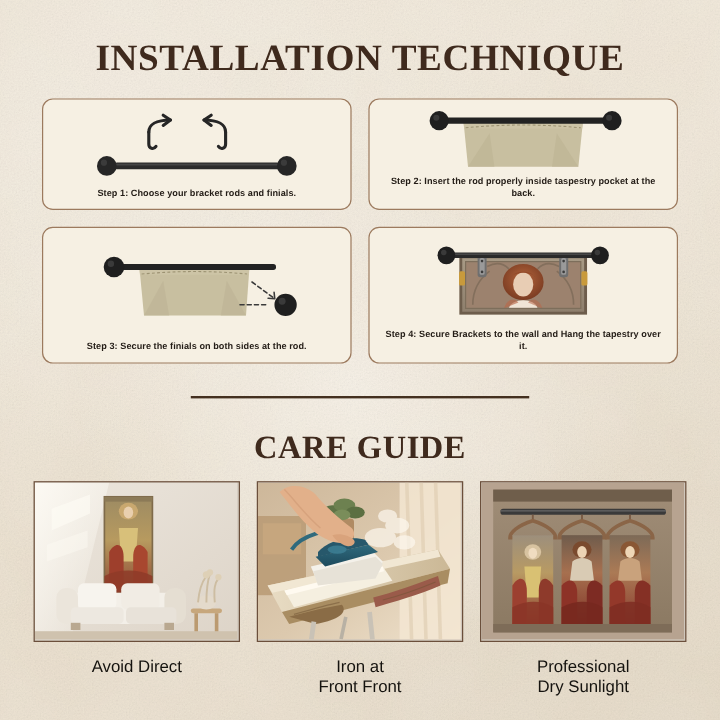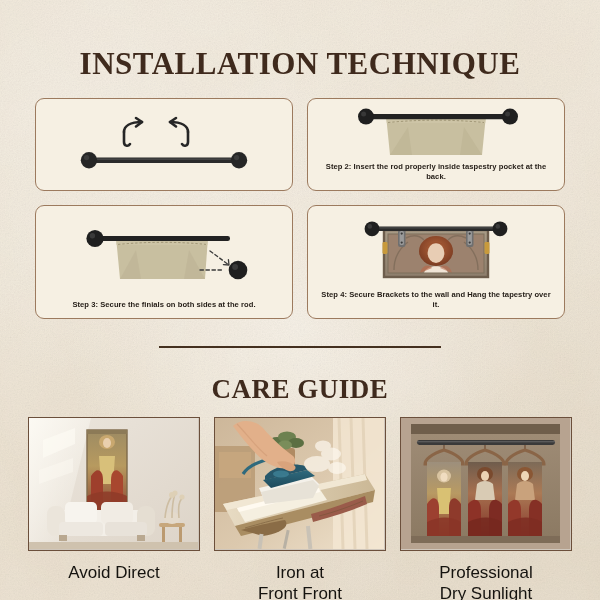--- a/index.html
+++ b/index.html
@@ -24,21 +24,21 @@
   #bg .grain2{position:absolute;inset:0;opacity:.35;mix-blend-mode:screen;}
 
   .wrap{position:relative;z-index:2;width:600px;height:600px;}
 
   
   .title{
     font-family:"Liberation Serif", serif;
     font-weight:bold;color:#3f2a1d;
     text-align:center;letter-spacing:.5px;
   }
-  #page-title{font-size:31px;padding-top:48px;line-height:1;}
+  #page-title{font-size:31px;padding-top:32px;line-height:1;}
   #care-title{font-size:27px;line-height:1;margin-top:28px;}
 
   .divider{width:282px;height:2px;background:#44301f;margin:0 auto;}
 
   
   .steps{
     display:grid;grid-template-columns:258px 258px;
     gap:14px 14px;justify-content:center;margin-top:19px;
   }
   .step-card{
@@ -65,21 +65,21 @@
     gap:14px;justify-content:center;margin-top:14px;
   }
   .care-item{display:flex;flex-direction:column;align-items:center;}
   .photo{
     width:172px;height:134px;
     border:1.5px solid #6b4f3b;
     box-sizing:border-box;overflow:hidden;position:relative;
     background:#cfc6bb;
   }
   .care-label{
-    margin-top:12px;font-size:17px;color:#15130f;
+    margin-top:12px;font-size:14px;color:#15130f;
     text-align:center;line-height:1.22;font-weight:400;
   }
   svg{display:block;}
 </style>
 </head>
 <body>
 
 <div id="bg">
   <div class="base"></div>
   <svg class="grain" width="600" height="600">
@@ -122,20 +122,21 @@
             <path d="M140 16 L140 26 C140 30 136 31 134 28"></path>
           </g>
           <rect x="47" y="41.5" width="138" height="5.6" rx="2.6" fill="#2b2b2b"></rect>
           <rect x="47" y="42.4" width="138" height="1.5" fill="#4f4f4f" opacity=".75"></rect>
           <circle cx="41" cy="44.3" r="8.2" fill="#262626"></circle>
           <circle cx="191" cy="44.3" r="8.2" fill="#262626"></circle>
           <circle cx="38.6" cy="41.6" r="2.6" fill="#4a4a4a" opacity=".6"></circle>
           <circle cx="188.6" cy="41.6" r="2.6" fill="#4a4a4a" opacity=".6"></circle>
         </svg>
       </div>
+      <div class="caption">Step 1: Choose your bracket rods and finials.</div>
     </div>
 
     <div class="step-card tall">
       <div class="art">
         <svg width="232" height="56" viewBox="0 0 232 56">
           <g>
             <path d="M66 10 L166 10 L162 50 L70 50 Z" fill="#c8bfa0"></path>
             <path d="M66 10 L166 10 L165.2 18 L66.8 18 Z" fill="#cdc4a6"></path>
             <path d="M70 50 L88 22 L92 50 Z" fill="#bdb394" opacity=".65"></path>
             <path d="M162 50 L144 22 L140 50 Z" fill="#bdb394" opacity=".65"></path>

